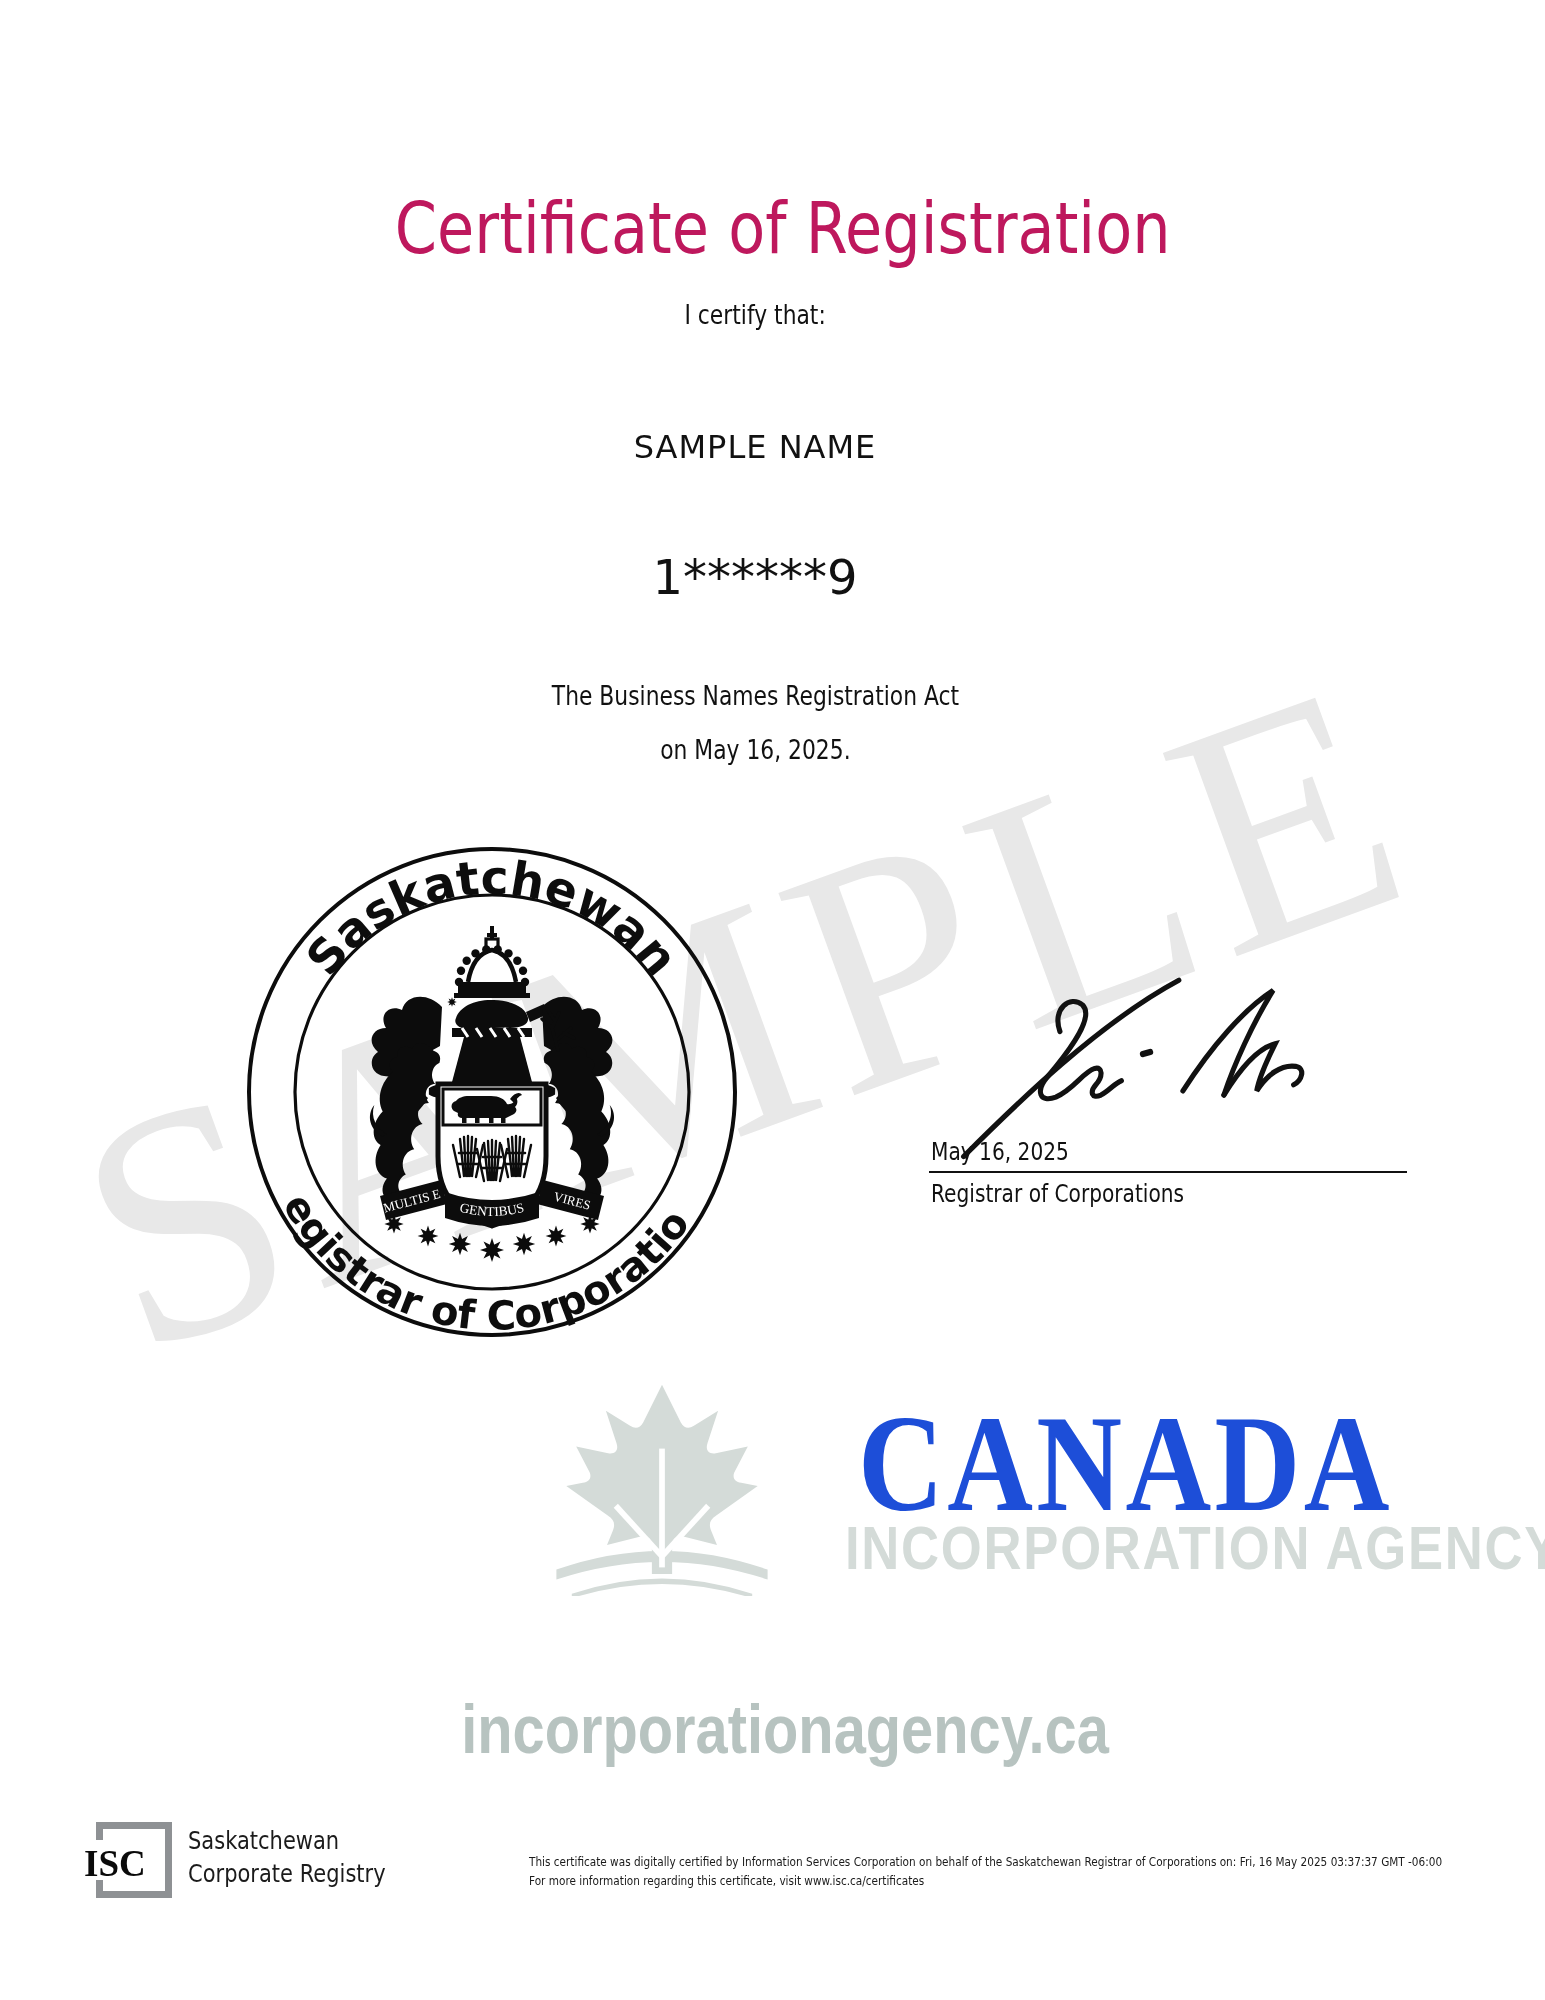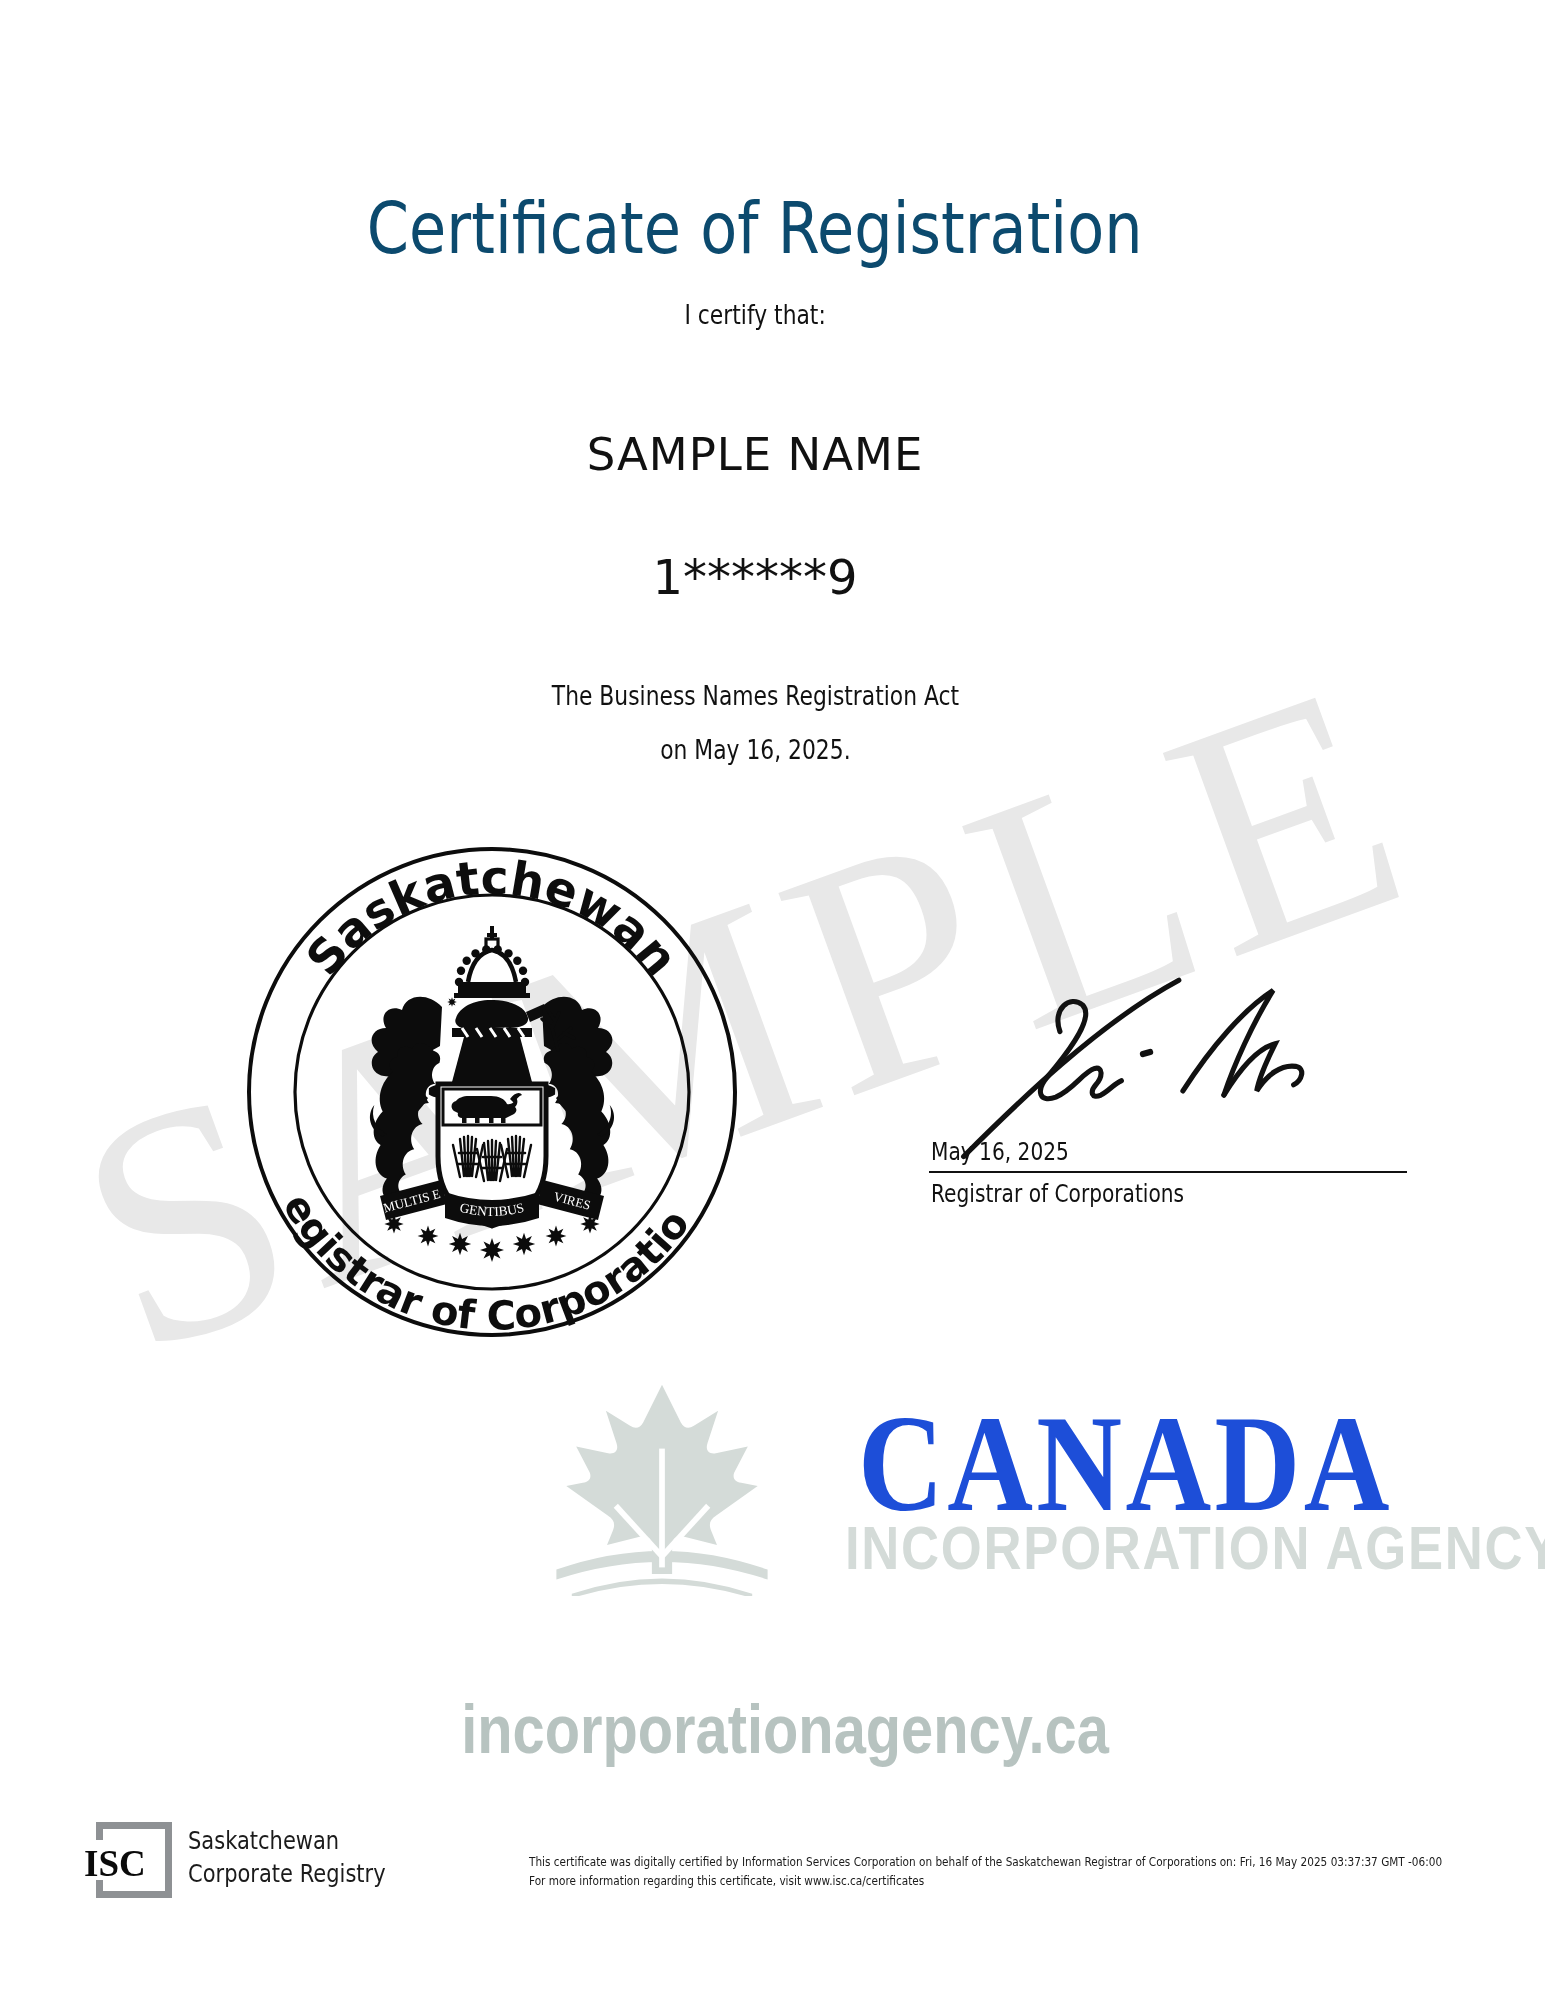--- a/index.html
+++ b/index.html
@@ -2,23 +2,23 @@
 <html><head>
 <meta charset="utf-8">
 <style>
   html,body{margin:0;padding:0;background:#fff;}
   #page{position:relative;width:1545px;height:2000px;background:#ffffff;overflow:hidden;
         font-family:"DejaVu Sans",sans-serif;color:#111;}
   .abs{position:absolute;}
   .ctr{left:0;width:1510px;text-align:center;}
   .cx{display:inline-block;transform:scaleX(0.84);transform-origin:50% 50%;white-space:nowrap;}
   .cxl{display:inline-block;transform:scaleX(0.84);transform-origin:0 50%;white-space:nowrap;}
-  .title{top:186px;font-size:72px;color:#0c4a6e;}
+  .title{top:186px;font-size:72px;color:#be185d;margin-left:28px;}
   .certify{top:300px;font-size:26px;}
-  .entity-name{top:428px;font-size:45px;letter-spacing:1px;}
+  .entity-name{top:428px;font-size:32px;letter-spacing:1px;}
   .entity-number{top:549px;font-size:48px;}
   .para1{top:637px;font-size:26px;}
   .para2{top:681px;font-size:26px;}
   .dateline{top:735px;font-size:26px;}
   .watermark{left:-55px;top:817px;width:1600px;height:400px;line-height:400px;text-align:center;
              font-family:"Liberation Serif",serif;font-size:330px;letter-spacing:12px;
              color:#e8e8e8;transform:rotate(-20deg);z-index:1;user-select:none;}
   .seal{left:242px;top:842px;z-index:2;}
   .sig-svg{left:945px;top:970px;z-index:3;}
   .sig-line{left:929px;top:1171px;width:478px;height:2px;background:#111;z-index:3;}

